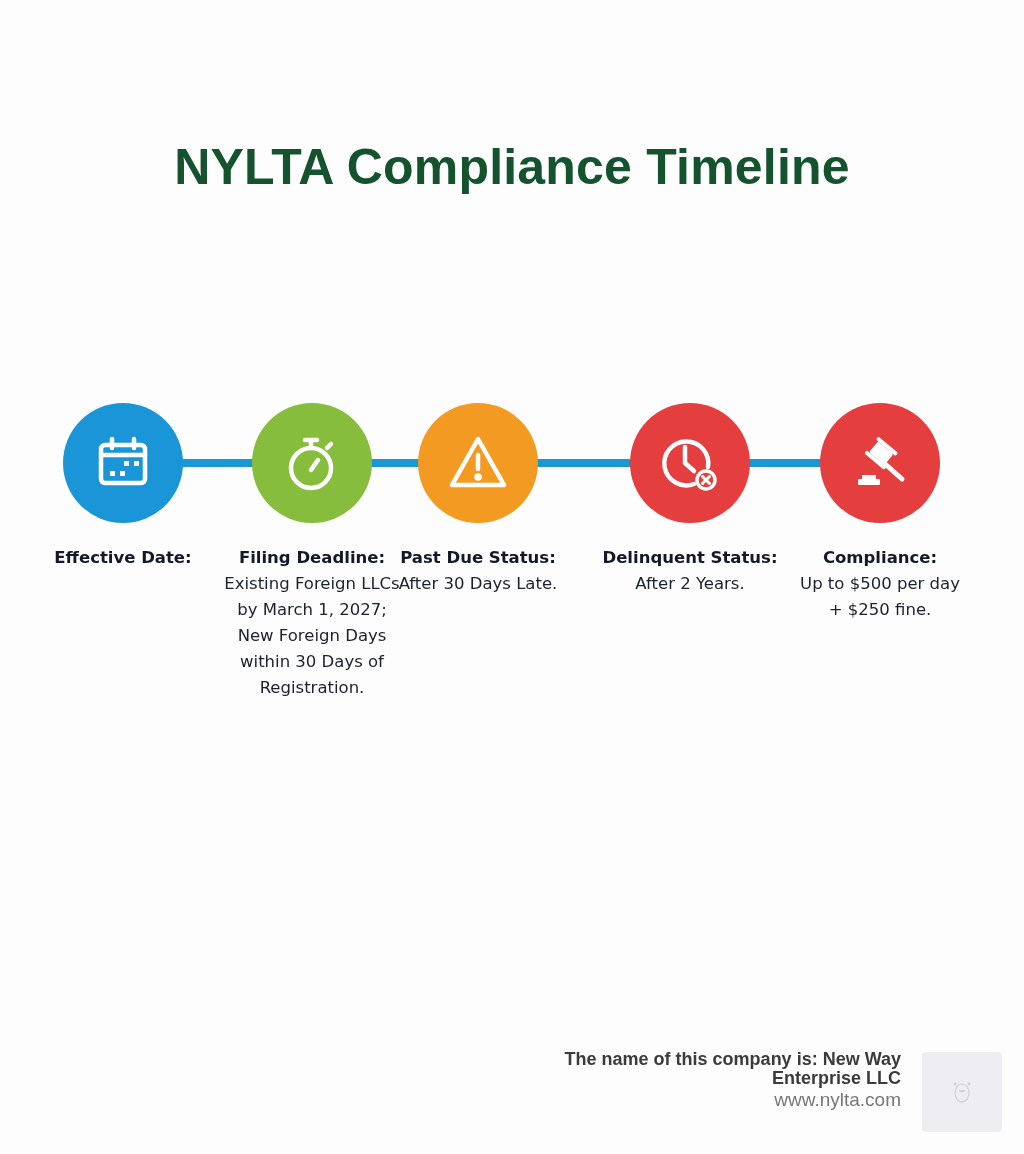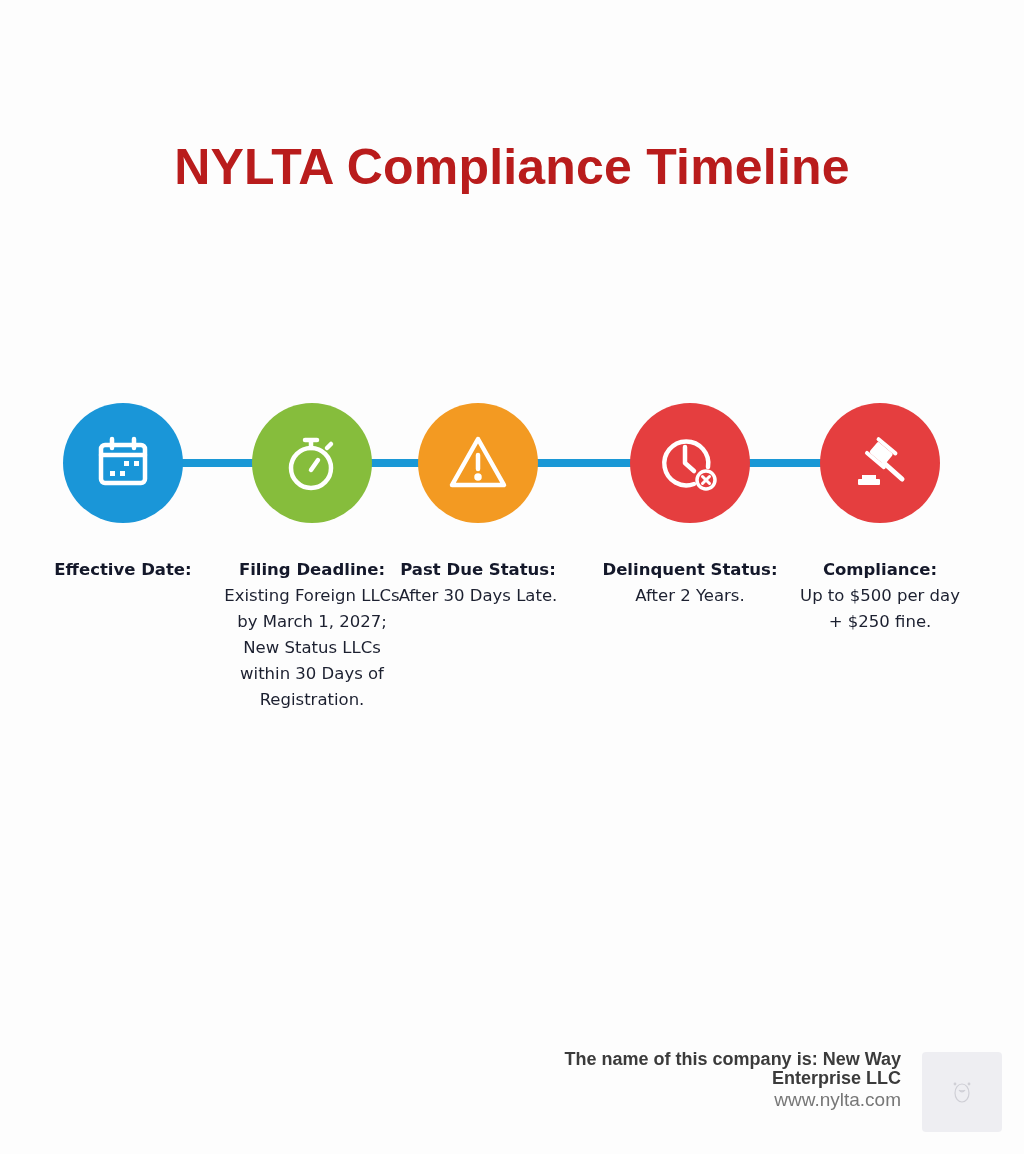--- a/index.html
+++ b/index.html
@@ -7,39 +7,39 @@
     width: 1024px; height: 1154px;
     background: #fdfdfd;
     position: relative;
     overflow: hidden;
     font-family: "Liberation Sans", "DejaVu Sans", sans-serif;
   }
   .title {
     position: absolute; top: 138px; left: 0; width: 1024px;
     text-align: center;
     font-size: 50px; font-weight: bold;
-    color: #b91c1c;
+    color: #14532d;
     letter-spacing: 0.2px;
   }
   .timeline { position: absolute; left: 0; top: 0; width: 1024px; height: 1154px; }
   .connector {
     position: absolute; top: 459px; left: 123px; width: 757px; height: 8px;
     background: #1a98d6;
     border-radius: 2px;
   }
   .step { position: absolute; top: 403px; width: 190px; margin-left: -95px; }
   .circle {
     width: 120px; height: 120px; border-radius: 50%;
     margin: 0 auto;
     display: flex; align-items: center; justify-content: center;
     position: relative; z-index: 2;
   }
   .circle svg { width: 64px; height: 64px; }
   .step-label {
-    margin-top: 34px;
+    margin-top: 22px;
     text-align: center;
     font-family: "DejaVu Sans", sans-serif;
     font-size: 16.5px; font-weight: bold; color: #14182a;
     line-height: 26px;
   }
   .step-desc {
     text-align: center;
     font-family: "DejaVu Sans", sans-serif;
     font-size: 16.5px; color: #1c2030;
     line-height: 26px;
@@ -91,21 +91,21 @@
         <line x1="31" y1="10" x2="31" y2="17"></line>
         <line x1="25" y1="9" x2="37" y2="9"></line>
         <line x1="47" y1="17" x2="51" y2="13"></line>
         <line x1="31" y1="39" x2="38" y2="29"></line>
       </svg>
     </div>
     <div class="step-label">Filing Deadline:</div>
     <div class="step-desc">
       <div>Existing Foreign LLCs</div>
       <div>by March 1, 2027;</div>
-      <div>New Status LLCs</div>
+      <div>New Foreign Days</div>
       <div>within 30 Days of</div>
       <div>Registration.</div>
     </div>
   </div>
 
   <div class="step" style="left:478px;">
     <div class="circle" style="background:#f39a22;">
       <svg viewBox="0 0 64 64" fill="none" stroke="#fff" stroke-width="4.5" stroke-linecap="round" stroke-linejoin="round">
         <path d="M32 8 L58 54 L6 54 Z"></path>
         <line x1="32" y1="24" x2="32" y2="38"></line>

